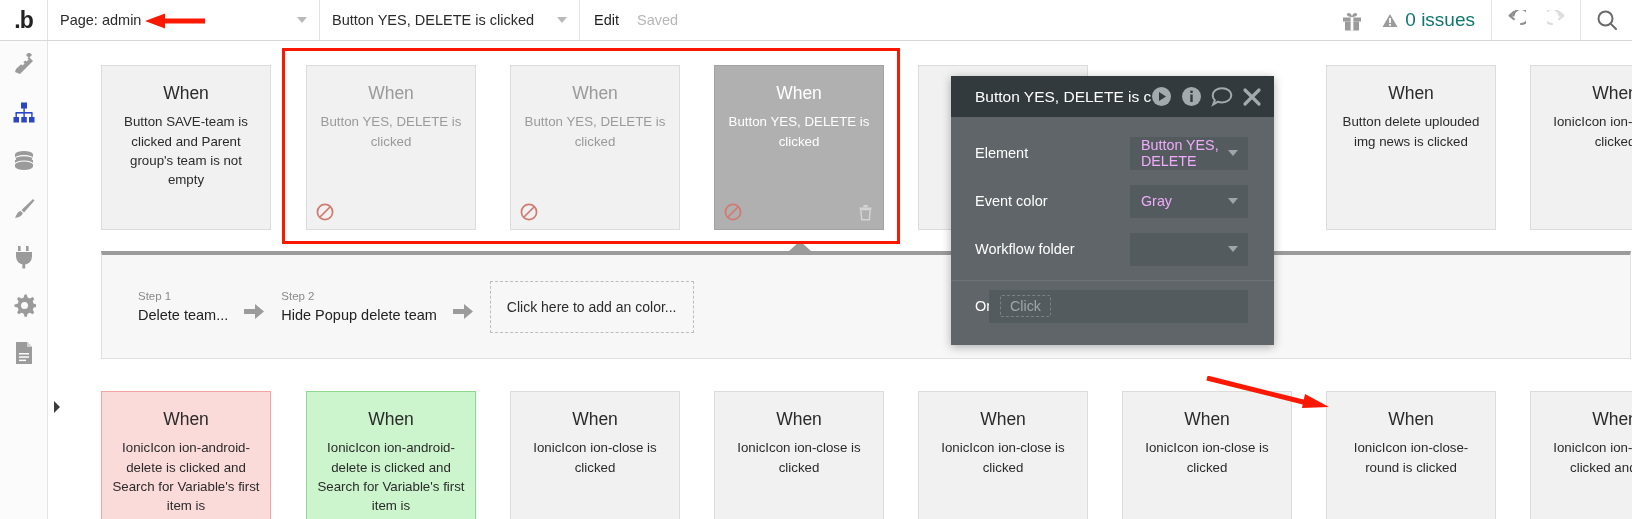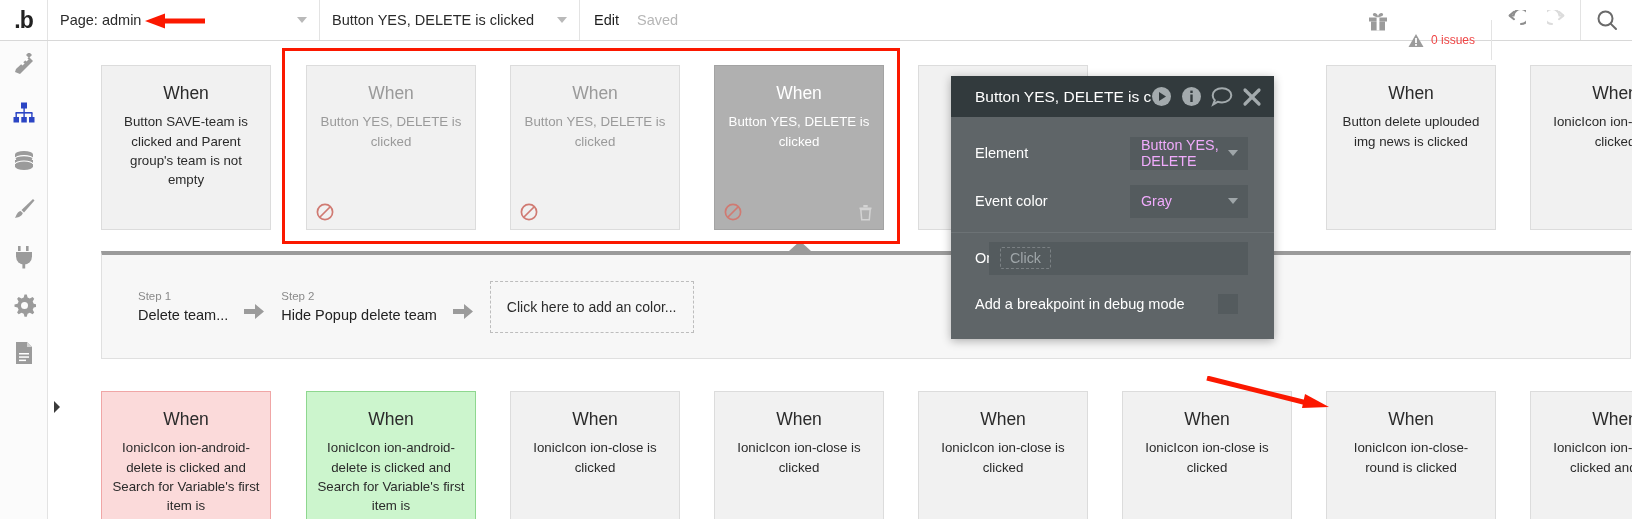--- a/index.html
+++ b/index.html
@@ -44,21 +44,21 @@
   }
   .tb-spacer { flex: 1; }
   .tb-right { display: flex; align-items: stretch; }
   .tb-icon-cell {
     display: flex; align-items: center; justify-content: center;
     padding: 0 14px; height: 100%;
   }
   .tb-issues {
     display: flex; align-items: center; gap: 7px;
     padding: 0 16px 0 6px; height: 100%;
-    border-right: 1px solid #e3e3e3; font-size: 12px; color: #ef4444; margin-top: 20px;
+    border-right: 1px solid #e3e3e3; font-size: 19px; color: #0f766e;
   }
   .tb-undo-cell, .tb-redo-cell {
     display: flex; align-items: center; justify-content: center;
     width: 44px; height: 100%;
   }
   .tb-search-cell {
     display: flex; align-items: center; justify-content: center;
     width: 52px; height: 100%; border-left: 1px solid #e3e3e3;
   }
 
@@ -495,34 +495,37 @@
       </div>
 
       <div class="prop-row">
         <div class="prop-label">Event color</div>
         <div class="prop-select">
           <span>Gray</span>
           <span class="tb-caret"></span>
         </div>
       </div>
 
+      <div class="prop-row">
+        <div class="prop-label">Workflow folder</div>
+        <div class="prop-select">
+          <span></span>
+          <span class="tb-caret"></span>
+        </div>
+      </div>
 
       <div class="popup-divider"></div>
 
       <div class="only-when-row">
         <div class="prop-label">Only when</div>
         <div class="ow-input">
           <span class="ow-ph">Click</span>
         </div>
       </div>
 
-      <div class="check-row">
-        <div class="prop-label">Add a breakpoint in debug mode</div>
-        <div class="cb"></div>
-      </div>
 
 
       <div class="popup-foot"></div>
     </div>
   </div>
 
   <svg class="arrow-disable" viewBox="0 0 124 34">
     <line x1="1" y1="2" x2="101" y2="27" stroke="#fb1800" stroke-width="5"></line>
     <path d="M123 31 L99 18 L96 32 Z" fill="#fb1800"></path>
   </svg>

